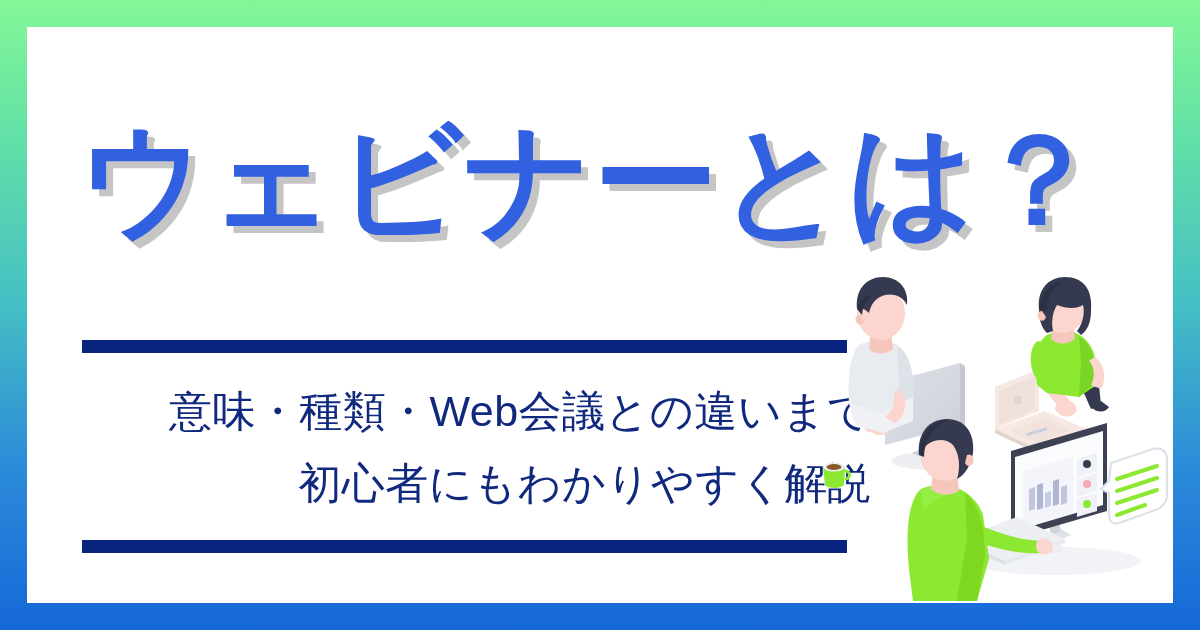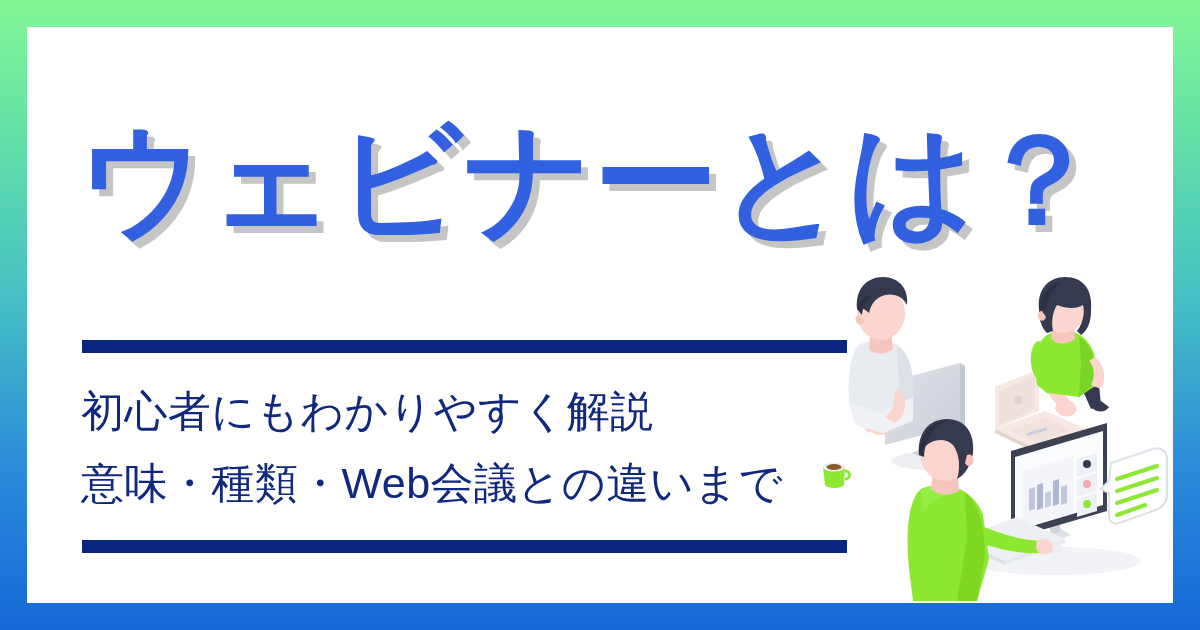--- a/index.html
+++ b/index.html
@@ -4,20 +4,21 @@
 <style>
   * { margin:0; padding:0; box-sizing:border-box; }
   html, body {
     width:1200px; height:630px;
     font-family:"Liberation Sans","DejaVu Sans",sans-serif;
     overflow:hidden;
   }
   #banner {
     position:relative; width:1200px; height:630px;
     background:linear-gradient(180deg,#84F796 0%,#62E0A7 22%,#45BFC4 48%,#2C8BD9 74%,#1668D8 100%);
+    text-align:right;
   }
   #panel {
     position:absolute; left:27px; top:27px;
     width:1146px; height:576px;
     background:#ffffff;
     overflow:hidden;
   }
   
   #title {
     position:absolute; left:52px; top:78px;
@@ -60,22 +61,22 @@
 
 <div id="banner">
 
   <div id="panel">
 
     <div id="title">ウェビナーとは？</div>
 
     <div class="rule" id="rule-top"></div>
 
     <div id="subtitle">
+      <div>意味・種類・Web会議との違いまで</div>
       <div>初心者にもわかりやすく解説</div>
-      <div>意味・種類・Web会議との違いまで</div>
     </div>
 
     <div class="rule" id="rule-bottom"></div>
 
     <div id="illustration">
       <svg viewBox="0 0 352 330" xmlns="http://www.w3.org/2000/svg">
         <defs>
           <linearGradient id="gshade" x1="0" y1="0" x2="1" y2="1">
             <stop offset="0" stop-color="#ffffff" stop-opacity=".0"></stop>
             <stop offset="1" stop-color="#000000" stop-opacity=".07"></stop>

